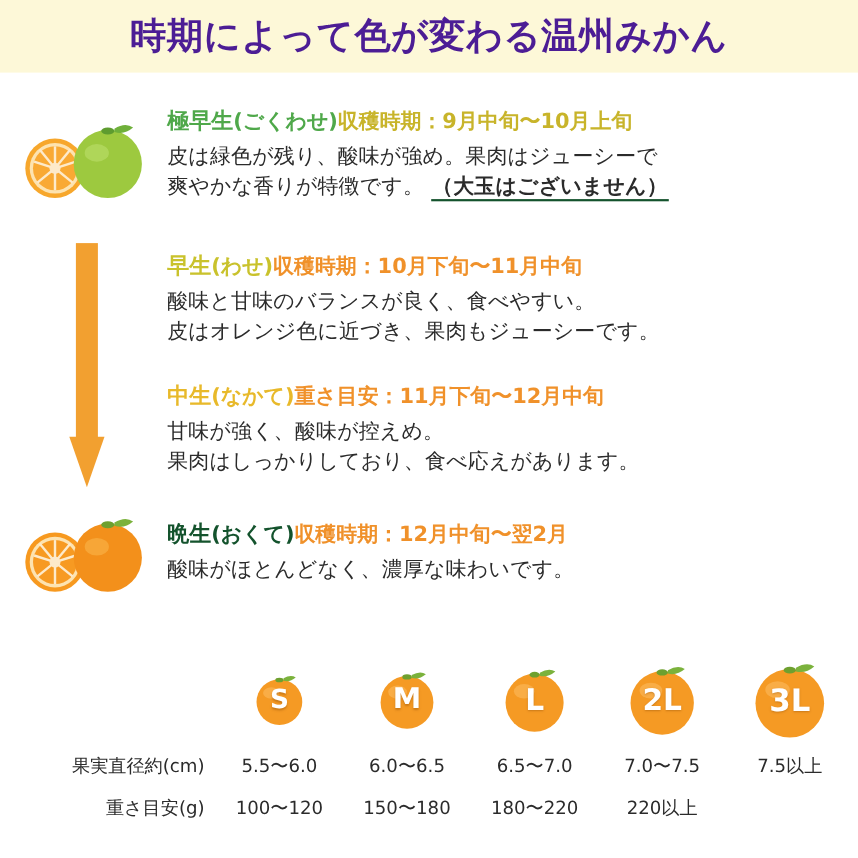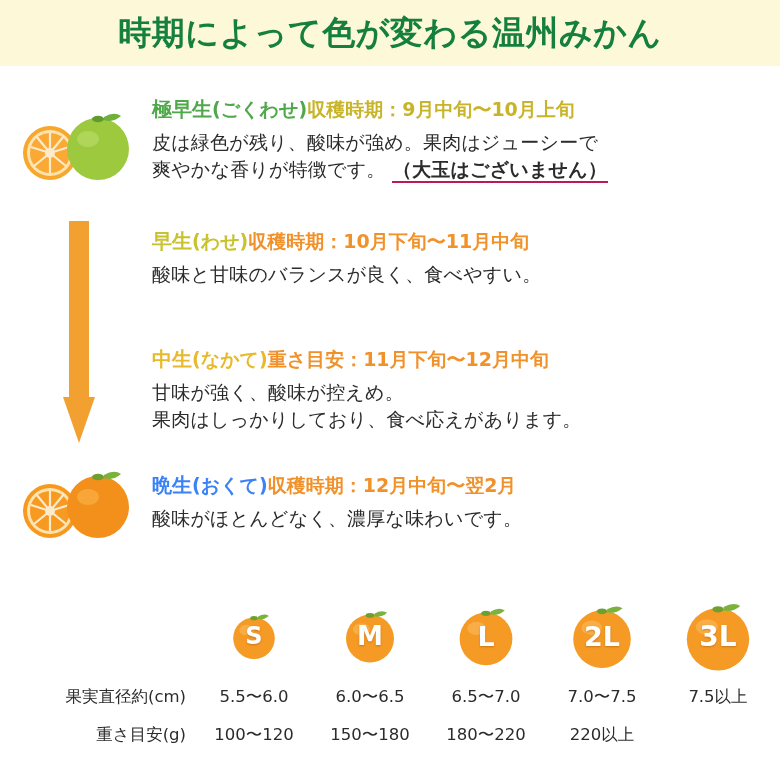--- a/index.html
+++ b/index.html
@@ -22,21 +22,21 @@
     left: 0; top: 0;
     width: 780px; height: 66px;
     background: #fdf8d8;
     display: flex;
     align-items: center;
     justify-content: center;
   }
   .title-text {
     font-size: 33px;
     font-weight: bold;
-    color: #15803d;
+    color: #4c1d95;
     letter-spacing: 0.5px;
     white-space: nowrap;
   }
 
   
   .left-col {
     position: absolute;
     left: 0; top: 66px;
     width: 150px; height: 530px;
   }
@@ -84,32 +84,32 @@
   }
   .sec-body {
     font-size: 19px;
     color: #2b2b2b;
     line-height: 1.42;
     margin-top: 6px;
     letter-spacing: 0.2px;
   }
   .note {
     font-weight: bold;
-    border-bottom: 2px solid #be185d;
+    border-bottom: 2px solid #14532d;
     padding: 0 1px 1px 1px;
   }
 
   
   .c-gokuwase .sec-name, .c-gokuwase .sec-kana { color: #4fa84a; }
   .c-gokuwase .sec-harvest { color: #c8b42a; margin-top: 46px; }
   .c-wase .sec-name, .c-wase .sec-kana { color: #c9c22c; }
   .c-wase .sec-harvest { color: #f0912a; }
   .c-nakate .sec-name, .c-nakate .sec-kana { color: #e8b92a; }
   .c-nakate .sec-harvest { color: #f0912a; }
-  .c-okute .sec-name, .c-okute .sec-kana { color: #3b82f6; }
+  .c-okute .sec-name, .c-okute .sec-kana { color: #14532d; }
   .c-okute .sec-harvest { color: #f0912a; }
 
   #sec-gokuwase { top: 96px; }
   #sec-wase     { top: 228px; }
   #sec-nakate   { top: 346px; }
   #sec-okute    { top: 472px; }
 
   
   .size-area {
     position: absolute;
@@ -243,20 +243,21 @@
       </div>
     </div>
   </div>
 
   <div class="section c-wase" id="sec-wase">
     <div class="sec-head">
       <span class="sec-name">早生</span><span class="sec-kana">(わせ)</span><span class="sec-harvest">収穫時期：10月下旬〜11月中旬</span>
     </div>
     <div class="sec-body">
       <div>酸味と甘味のバランスが良く、食べやすい。</div>
+      <div>皮はオレンジ色に近づき、果肉もジューシーです。</div>
     </div>
   </div>
 
   <div class="section c-nakate" id="sec-nakate">
     <div class="sec-head">
       <span class="sec-name">中生</span><span class="sec-kana">(なかて)</span><span class="sec-harvest">重さ目安：11月下旬〜12月中旬</span>
     </div>
     <div class="sec-body">
       <div>甘味が強く、酸味が控えめ。</div>
       <div>果肉はしっかりしており、食べ応えがあります。</div>

